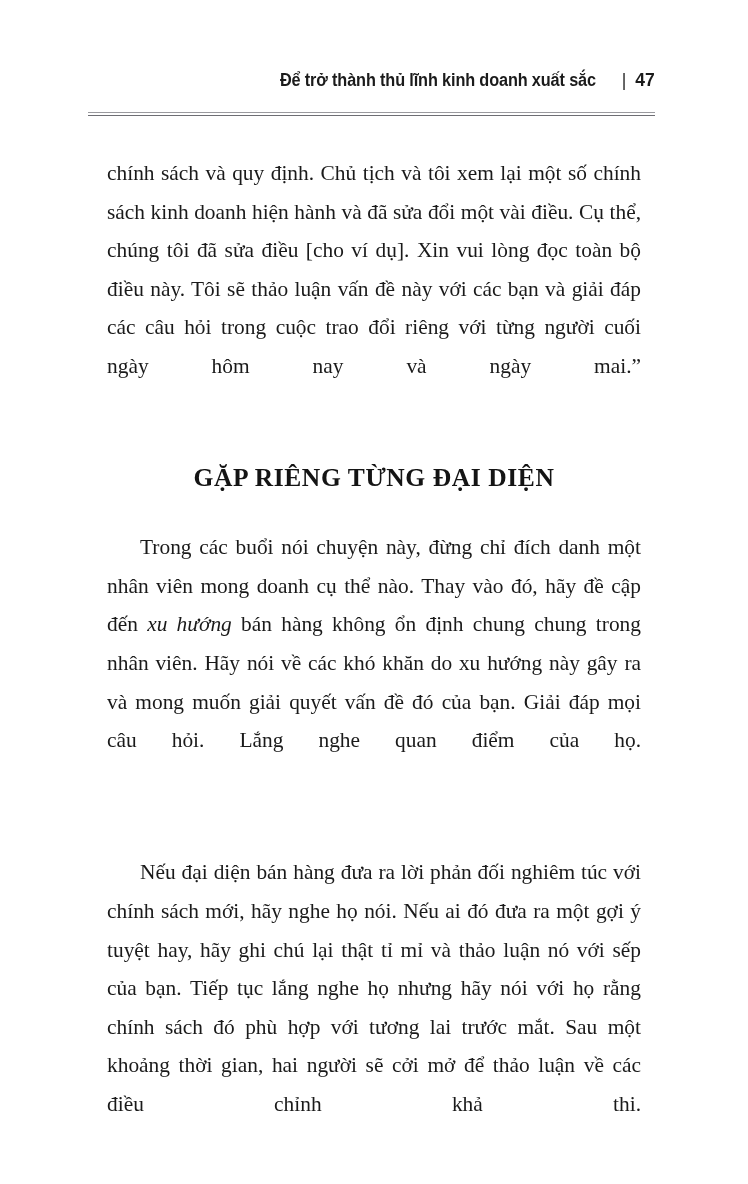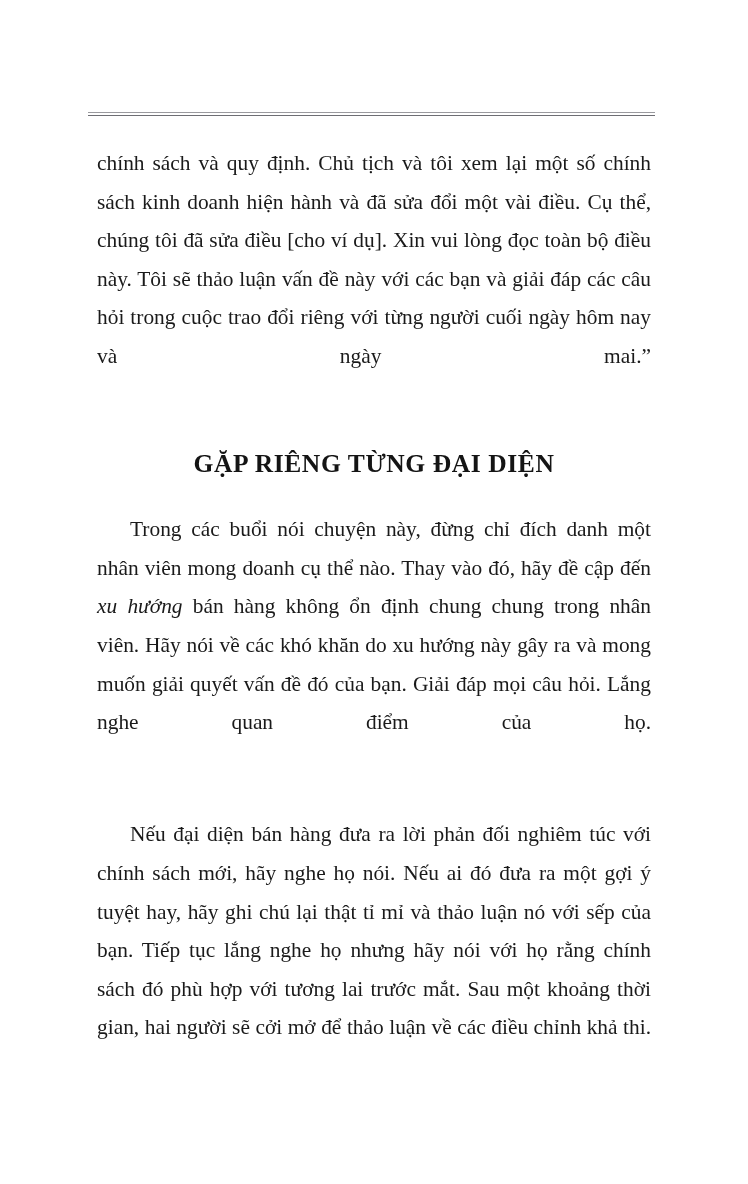--- a/index.html
+++ b/index.html
@@ -78,38 +78,38 @@
 
   
   .column {
     position: absolute;
     left: 90px;
     top: 137px;
     width: 568px;
   }
 
   p.body {
-    margin: 7px;
+    margin: 17px;
     font-size: 21.4px;
     line-height: 38.6px;
     text-align: justify;
     text-justify: inter-word;
     word-spacing: 0.1px;
     hyphens: none;
   }
   p.body.cont { text-indent: 0; }
   p.body.indent { text-indent: 33px; }
 
   em.it {
     font-style: italic;
   }
 
   
   h2.section-heading {
-    margin: 6px;
+    margin: 0;
     padding: 0;
     text-align: center;
     font-family: "Liberation Serif", "DejaVu Serif", serif;
     font-weight: bold;
     font-size: 25.5px;
     line-height: 34px;
     letter-spacing: 0.6px;
     color: #141414;
   }
 
@@ -123,20 +123,25 @@
     content: "";
     display: inline-block;
     width: 100%;
   }
 </style>
 </head>
 <body>
 
 <div class="page">
 
+  <div class="running-head">
+    <span class="rh-title">Để trở thành thủ lĩnh kinh doanh xuất sắc</span>
+    <span class="rh-sep">|</span>
+    <span class="rh-page">47</span>
+  </div>
 
   <div class="head-rule">
     <div class="line-top"></div>
     <div class="line-bot"></div>
   </div>
 
   <div class="column">
 
     <p class="body cont">chính sách và quy định. Chủ tịch và tôi xem lại một số chính sách kinh doanh hiện hành và đã sửa đổi một vài điều. Cụ thể, chúng tôi đã sửa điều [cho ví dụ]. Xin vui lòng đọc toàn bộ điều này. Tôi sẽ thảo luận vấn đề này với các bạn và giải đáp các câu hỏi trong cuộc trao đổi riêng với từng người cuối ngày hôm nay và ngày mai.”</p>
 

